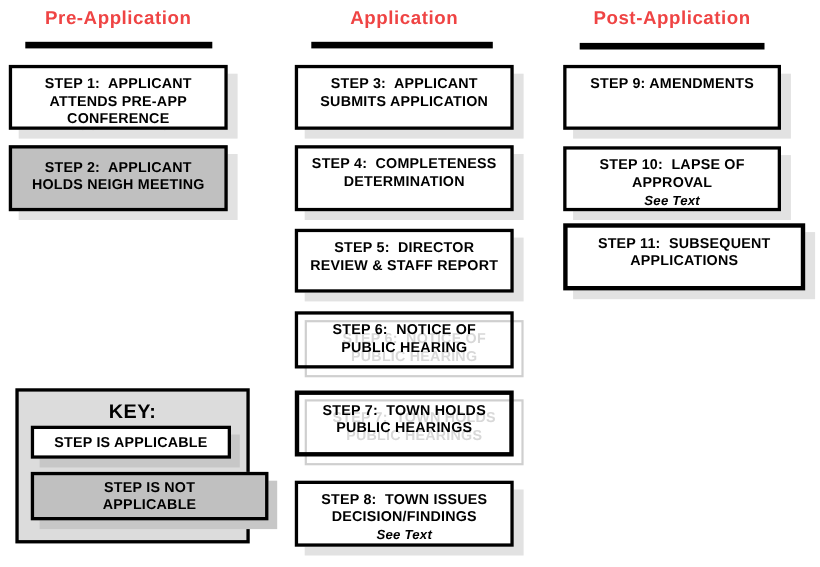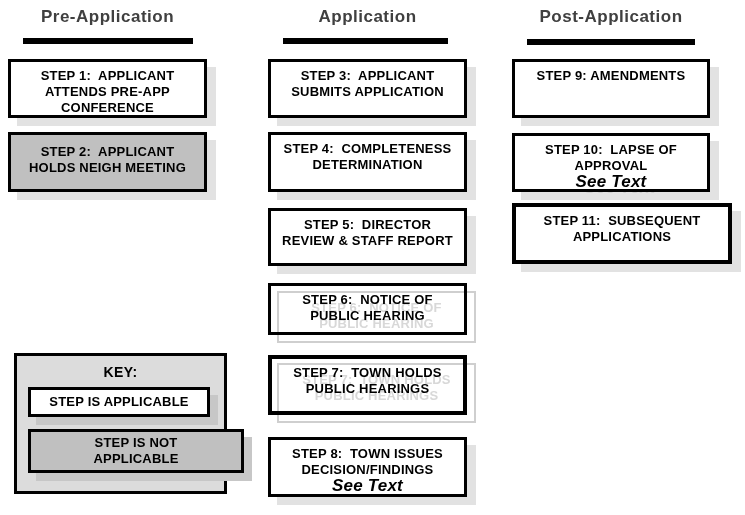--- a/index.html
+++ b/index.html
@@ -10,21 +10,21 @@
     background: #ffffff;
     font-family: "Liberation Sans", sans-serif;
     overflow: hidden;
   }
   .col-header {
     position: absolute;
     text-align: center;
     font-weight: bold;
     font-size: 17px;
     letter-spacing: 0.5px;
-    color: #404040;
+    color: #ef4444;
   }
   .header-bar {
     position: absolute;
     height: 6px;
     background: #000;
   }
   .step { position: absolute; }
   .sh {
     position: absolute;
     inset: 0;
@@ -53,35 +53,35 @@
   .ln {
     font-weight: bold;
     font-size: 13px;
     line-height: 16px;
     white-space: pre;
     letter-spacing: 0.2px;
   }
   .note {
     font-weight: bold;
     font-style: italic;
-    font-size: 17px;
+    font-size: 12px;
     line-height: 16px;
     letter-spacing: 0.2px;
   }
   #key-box {
     position: absolute;
     left: 14px; top: 353px; width: 213px; height: 141px;
     box-sizing: border-box;
     background: #dcdcdc;
     border: 3px solid #000;
   }
   #key-title {
     text-align: center;
     font-weight: bold;
-    font-size: 14px;
+    font-size: 18px;
     letter-spacing: 0.4px;
     margin-top: 8px;
     color: #000;
   }
   .key-item { position: absolute; }
   .sh2 {
     position: absolute;
     inset: 0;
     transform: translate(8px, 8px);
     background: #c7c7c7;

